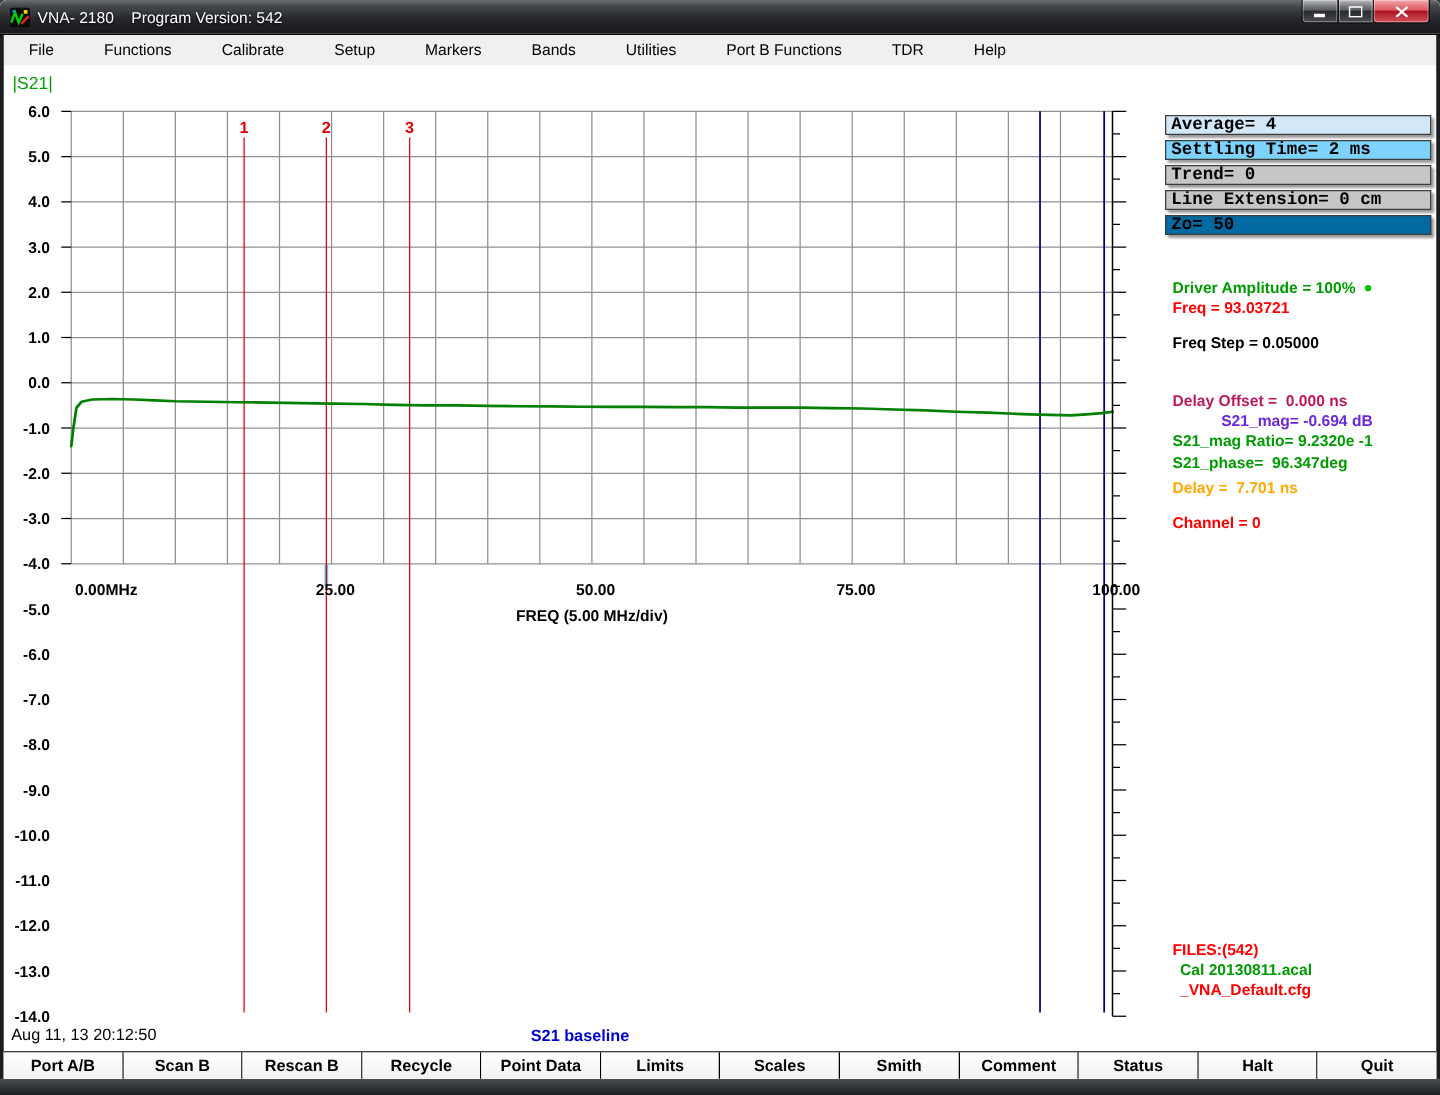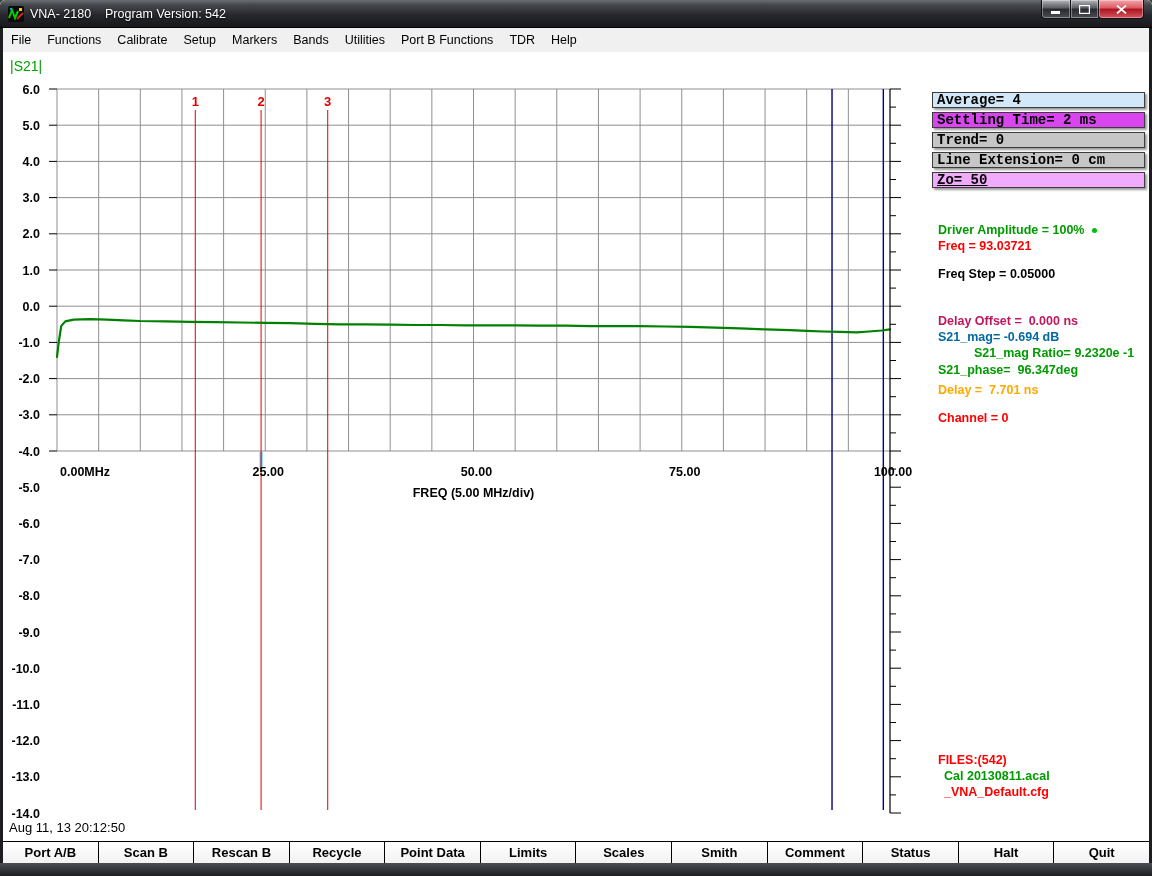--- a/index.html
+++ b/index.html
@@ -18,21 +18,21 @@
     display:flex;align-items:center;justify-content:center;
     background:linear-gradient(180deg,rgba(255,255,255,.5),rgba(255,255,255,.15) 45%,rgba(5,5,15,.3) 50%,rgba(255,255,255,.2));
     box-shadow:inset 0 0 0 1px rgba(255,255,255,.35)}
   .cap-btn.min{width:29px;border-right:none;border-radius:0 0 0 4px}
   .cap-btn.max{width:28px;border-right:none;border-radius:0}
   .cap-btn.close{width:46px;background:linear-gradient(180deg,#f2a7ab,#dc5860 45%,#a91520 50%,#d6555e)}
 
   
   .menubar{position:absolute;left:0;top:28px;width:100%;height:24px;background:#f0f0f0;
     display:flex;align-items:center;padding-left:3px}
-  .menu-item{font-size:12.5px;color:#000;padding:0 8px;line-height:24px;cursor:default}
+  .menu-item{font-size:12.5px;color:#000;padding:0 20px;line-height:24px;cursor:default}
 
   .trace-label{position:absolute;left:10px;top:58px;color:#00a000;font-weight:normal;font-size:14px}
 
   #chart{position:absolute;left:0;top:52px}
   #chart text{font-family:"Liberation Sans",sans-serif}
 
   
   #param-panel{position:absolute;left:932px;top:92px;width:213px}
   .param-box{height:16px;margin-bottom:4px;border:1px solid #3c3c3c;
     box-shadow:2px 2px 2px rgba(0,0,0,.4);font:bold 14px "Liberation Mono",monospace;
@@ -243,36 +243,37 @@
         <text x="268.25" y="476" text-anchor="middle" font-size="12.5px" font-weight="bold" fill="#000">25.00</text>
         <text x="476.5" y="476" text-anchor="middle" font-size="12.5px" font-weight="bold" fill="#000">50.00</text>
         <text x="684.75" y="476" text-anchor="middle" font-size="12.5px" font-weight="bold" fill="#000">75.00</text>
         <text x="893" y="476" text-anchor="middle" font-size="12.5px" font-weight="bold" fill="#000">100.00</text>
         <text x="473.5" y="497" text-anchor="middle" font-size="12.5px" font-weight="bold" fill="#000">FREQ (5.00 MHz/div)</text>
       </g>
     </svg>
 
   <div id="param-panel">
       <div class="param-box" style="background: rgb(210, 232, 248);">Average= 4</div>
-      <div class="param-box" style="background: #d946ef;">Settling Time= 2 ms</div>
+      <div class="param-box" style="background: #7dd3fc;">Settling Time= 2 ms</div>
       <div class="param-box" style="background: rgb(198, 198, 198);">Trend= 0</div>
       <div class="param-box" style="background: rgb(198, 198, 198);">Line Extension= 0 cm</div>
-      <div class="param-box" style="background: #f0abfc; text-decoration: underline;">Zo= 50</div>
+      <div class="param-box" style="background: #0369a1;">Zo= 50</div>
     </div>
 
   <div id="readouts">
       <div class="readout-group rg0"><div class="readout-line" style="color: rgb(0, 155, 0);">Driver Amplitude = 100%<span class="driver-dot"></span></div><div class="readout-line" style="color: rgb(255, 0, 0);">Freq = 93.03721</div></div>
       <div class="readout-group rg1"><div class="readout-line" style="color: rgb(0, 0, 0);">Freq Step = 0.05000</div></div>
-      <div class="readout-group rg2"><div class="readout-line" style="color: #be185d;">Delay Offset =  0.000 ns</div><div class="readout-line" style="color: #0369a1;">S21_mag= -0.694 dB</div><div class="readout-line" style="color: rgb(0, 155, 0); margin-left: 36px;">S21_mag Ratio= 9.2320e -1</div><div class="readout-line" style="color: rgb(0, 155, 0);">S21_phase=  96.347deg</div></div>
+      <div class="readout-group rg2"><div class="readout-line" style="color: #be185d;">Delay Offset =  0.000 ns</div><div class="readout-line" style="color: #6d28d9; text-align: right;">S21_mag= -0.694 dB</div><div class="readout-line" style="color: rgb(0, 155, 0);">S21_mag Ratio= 9.2320e -1</div><div class="readout-line" style="color: rgb(0, 155, 0);">S21_phase=  96.347deg</div></div>
       <div class="readout-group rg3"><div class="readout-line" style="color: rgb(255, 168, 0);">Delay =  7.701 ns</div></div>
       <div class="readout-group rg4"><div class="readout-line" style="color: rgb(255, 0, 0);">Channel = 0</div></div>
       <div class="readout-group rg5"><div class="readout-line" style="color: rgb(255, 0, 0);">FILES:(542)</div><div class="readout-line indent" style="color: rgb(0, 155, 0);">Cal 20130811.acal</div><div class="readout-line indent" style="color: rgb(255, 0, 0);">_VNA_Default.cfg</div></div>
     </div>
 
   <div class="datetime">Aug 11, 13  20:12:50</div>
+  <div class="status-label">S21 baseline</div>
 
   <div id="button-bar">
       <div class="bbtn">Port A/B</div>
       <div class="bbtn">Scan B</div>
       <div class="bbtn">Rescan B</div>
       <div class="bbtn">Recycle</div>
       <div class="bbtn">Point Data</div>
       <div class="bbtn">Limits</div>
       <div class="bbtn">Scales</div>
       <div class="bbtn">Smith</div>

